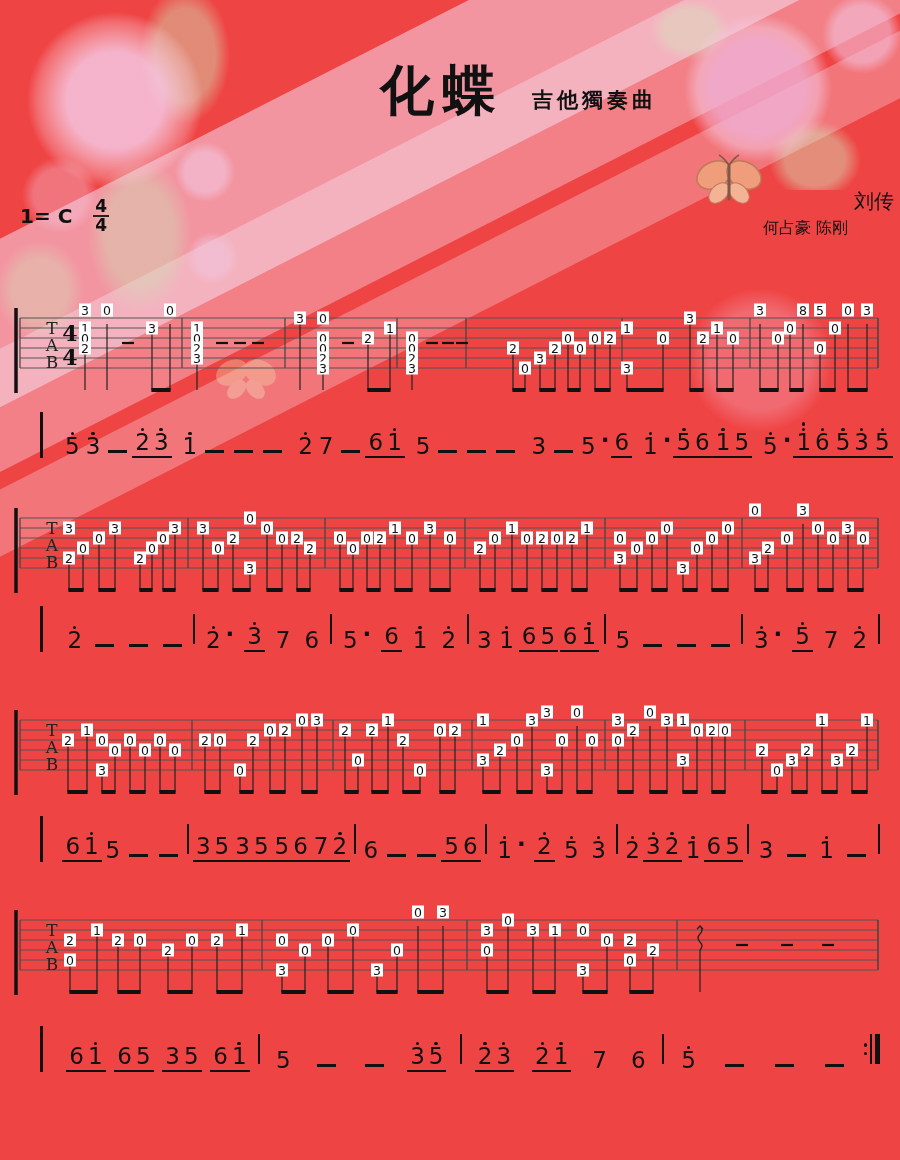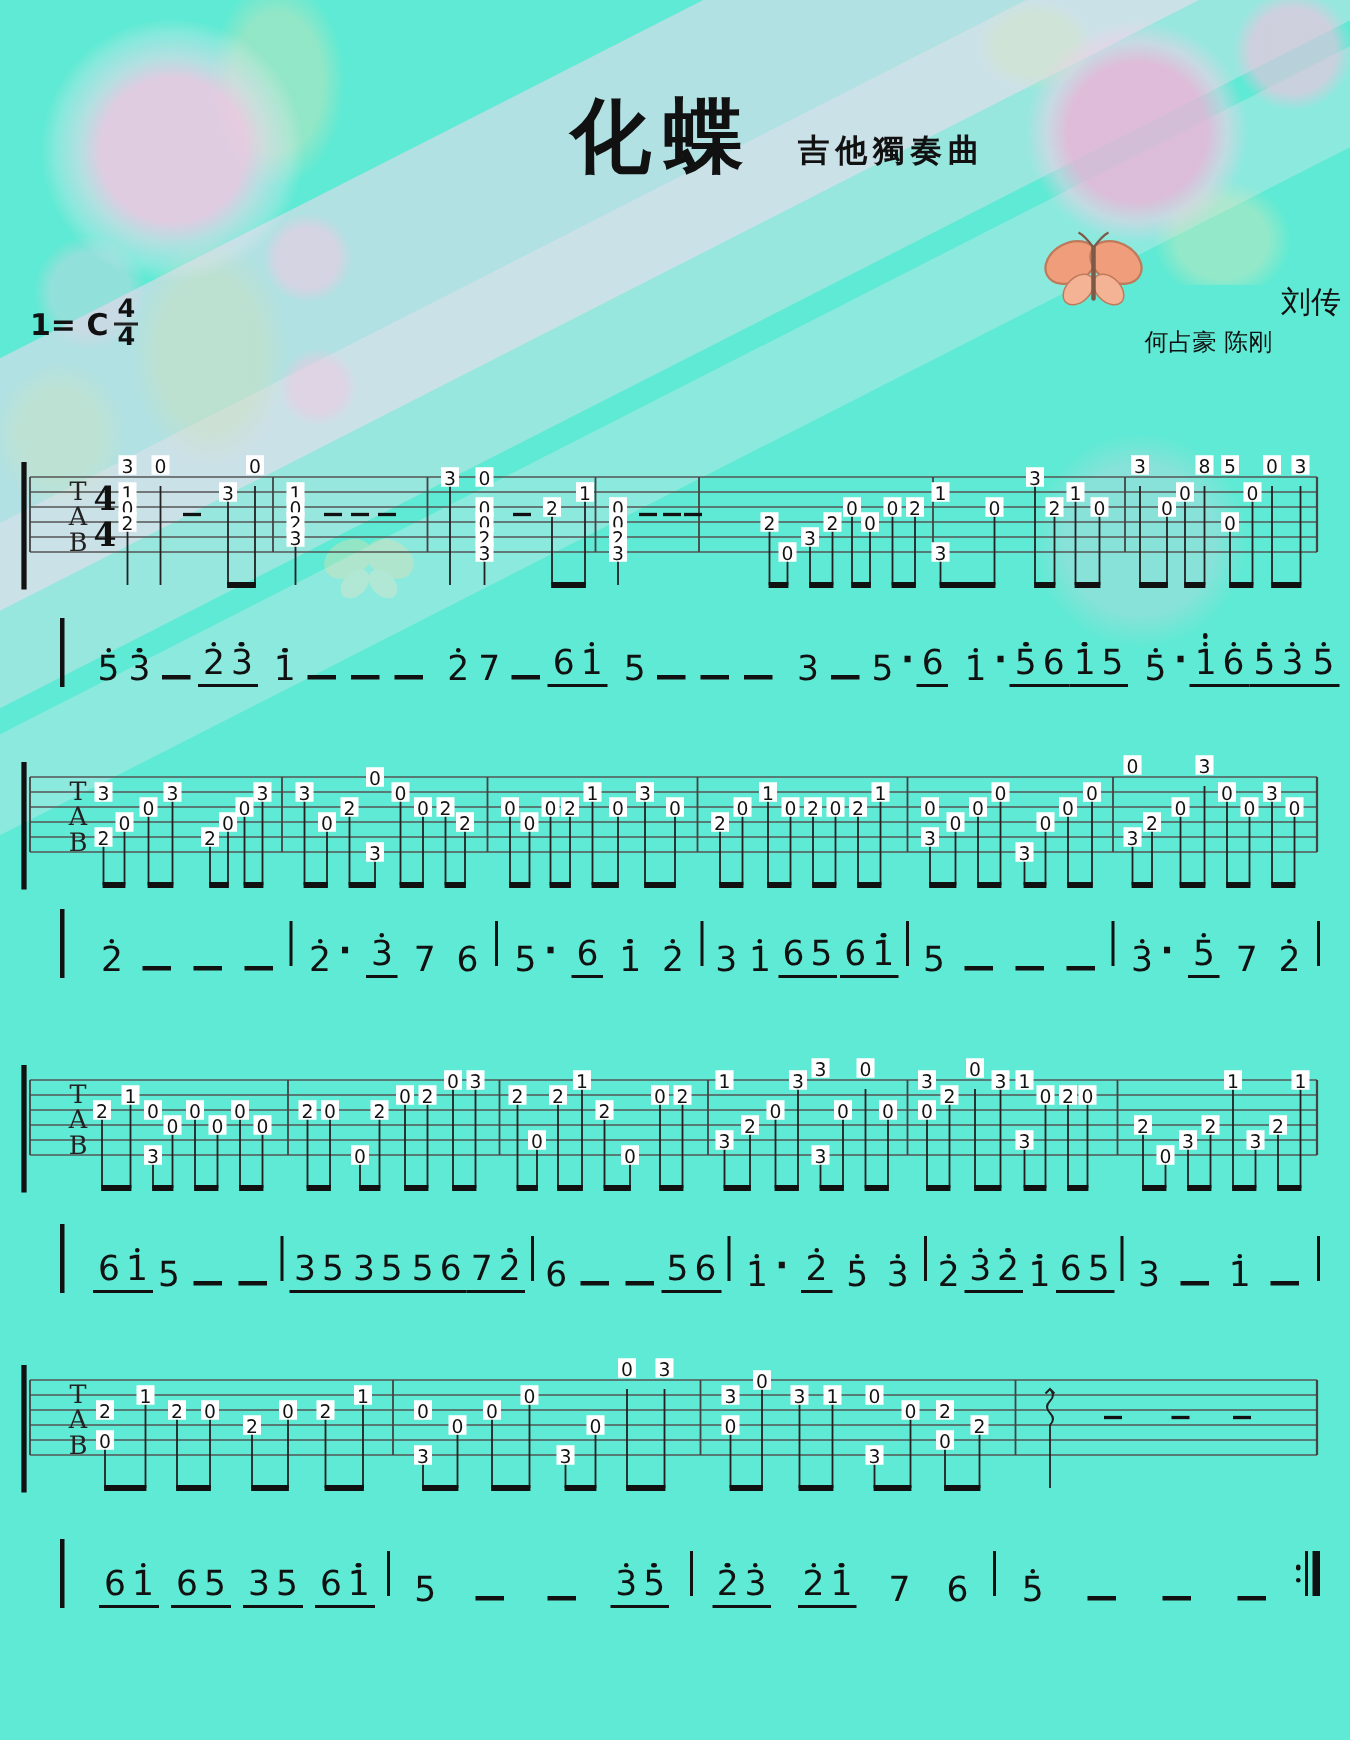--- a/index.html
+++ b/index.html
@@ -1,17 +1,17 @@
 <!DOCTYPE html>
 <html><head>
 <meta charset="utf-8">
 <style>
   html,body{margin:0;padding:0;}
   body{width:900px;height:1160px;background:#fff;font-family:"DejaVu Sans","Liberation Sans",sans-serif;color:#111;}
-  #page{position:relative;width:900px;height:1160px;overflow:hidden;background:#5eead4;}
+  #page{position:relative;width:900px;height:1160px;overflow:hidden;background:#ef4444;}
   
   .stripe{position:absolute;transform-origin:0 0;pointer-events:none;}
   #stripe1{left:-120px;top:300px;width:1500px;height:150px;transform:rotate(-27deg);background:rgba(246,216,238,.55);}
   #stripe2{left:-140px;top:420px;width:1500px;height:110px;transform:rotate(-27deg);background:rgba(248,226,242,.38);}
   #stripe3{left:-60px;top:520px;width:1500px;height:60px;transform:rotate(-27deg);background:rgba(250,233,245,.30);}
   .rose{position:absolute;pointer-events:none;}
   #rose-tl{left:0;top:0;width:300px;height:340px;
     background:
       radial-gradient(circle at 115px 100px, rgba(246,199,227,.85) 0 48px, rgba(248,216,236,.55) 62px, rgba(250,230,243,.25) 78px, transparent 88px),
       radial-gradient(circle at 60px 195px, rgba(244,206,230,.35) 0 26px, transparent 38px),
@@ -27,21 +27,21 @@
       radial-gradient(ellipse at 185px 160px, rgba(212,230,188,.45) 0 30px, transparent 46px),
       radial-gradient(ellipse at 60px 30px, rgba(214,230,190,.4) 0 26px, transparent 40px);}
   #rose-m{left:650px;top:290px;width:220px;height:150px;
     background:radial-gradient(circle at 110px 70px, rgba(244,205,229,.28) 0 50px, transparent 72px);}
   .butterfly{position:absolute;pointer-events:none;}
   
   .hdr{position:absolute;white-space:nowrap;}
   #title{left:380px;top:55px;font-size:54px;font-weight:bold;font-family:"DejaVu Serif","Liberation Serif",serif;letter-spacing:8px;}
   #subtitle{left:532px;top:86px;font-size:21px;font-weight:bold;font-family:Liberation Serif, serif;letter-spacing:4px;}
   #theme{left:388px;top:178px;font-size:25px;font-weight:bold;font-family:"DejaVu Serif","Liberation Serif",serif;letter-spacing:6px;}
-  #keysig{left:20px;top:198px;font-size:20px;font-weight:bold;display:flex;align-items:center;gap:4px;}
+  #keysig{left:20px;top:198px;font-size:20px;font-weight:bold;display:flex;align-items:center;gap:21px;}
   #keysig .frac{display:inline-flex;flex-direction:column;align-items:center;font-size:17px;line-height:1.02;font-weight:bold;}
   #keysig .frac .tnum{border-bottom:2px solid #222;padding:0 2px;}
   #arranger{left:854px;top:188px;font-size:20px;}
   #composers{left:763px;top:218px;font-size:16px;}
   
   #staves-svg{position:absolute;left:0;top:0;}
   
   .jp-line{position:absolute;left:58px;width:822px;height:46px;display:flex;align-items:stretch;}
   .jp-bracket{position:absolute;width:2.5px;height:46px;background:#111;}
   .jp-measure{flex:1;display:flex;justify-content:space-around;align-items:flex-end;padding:0 4px;}

